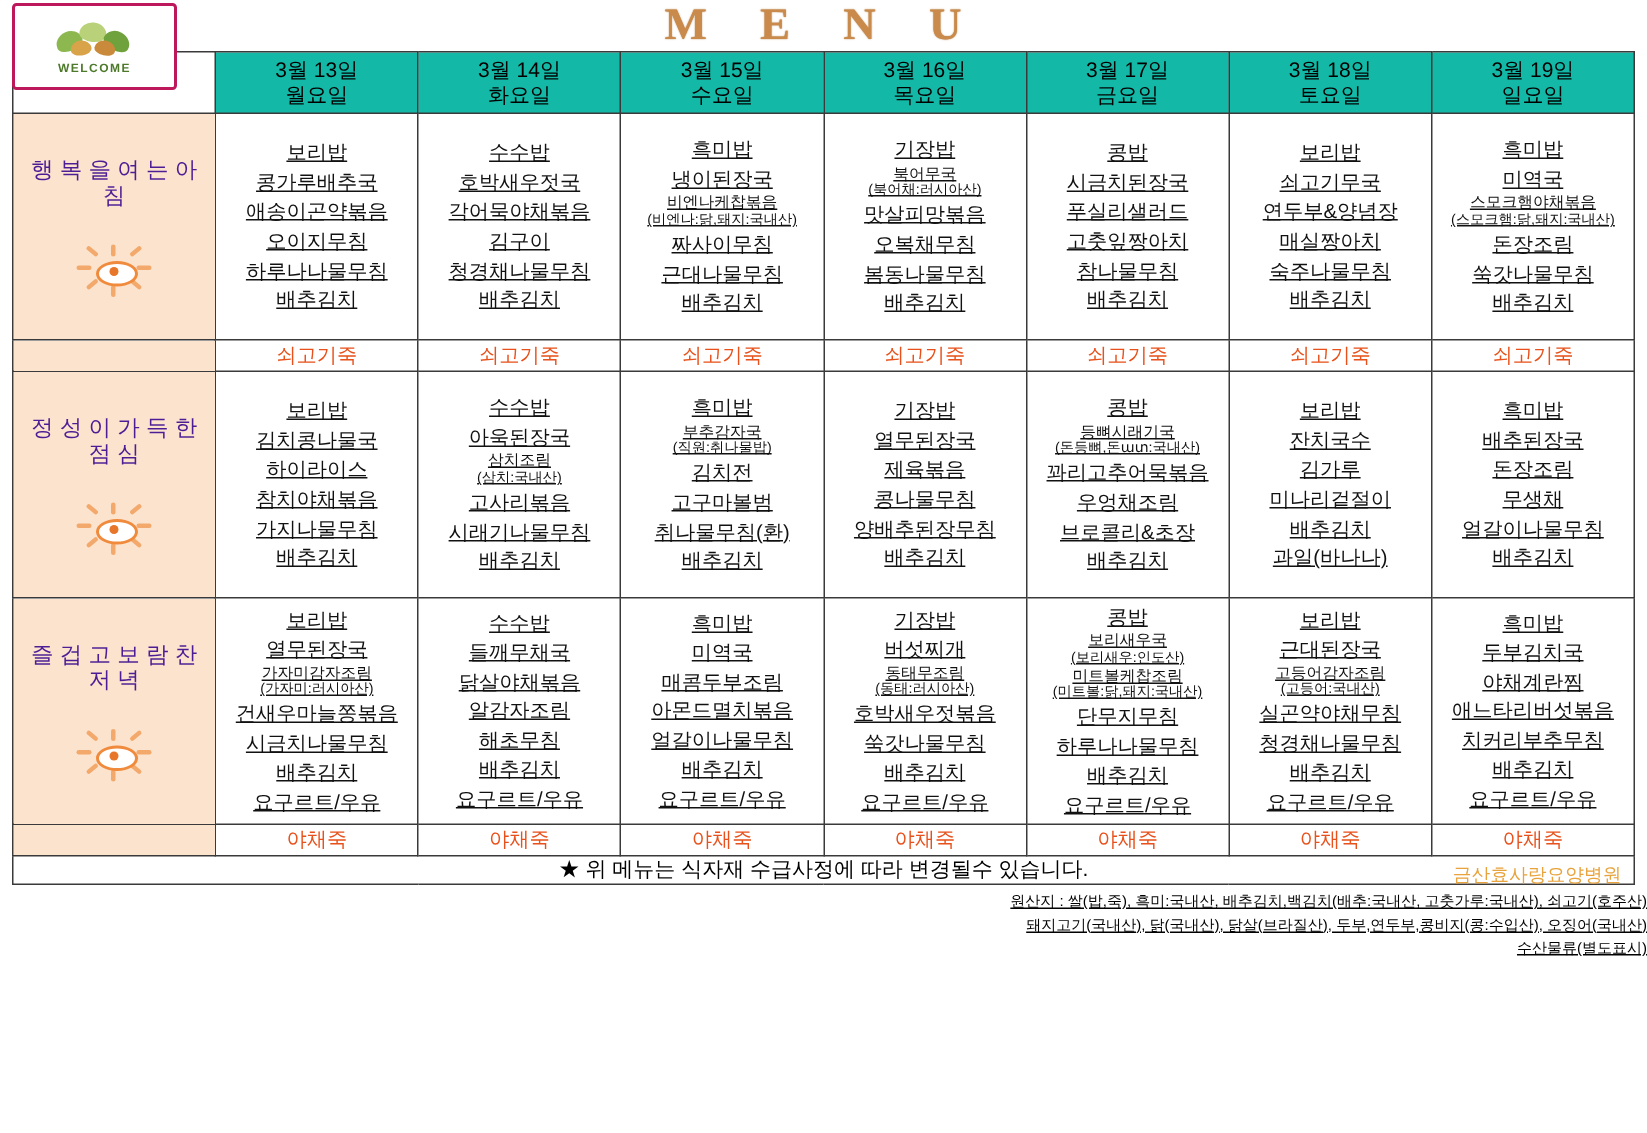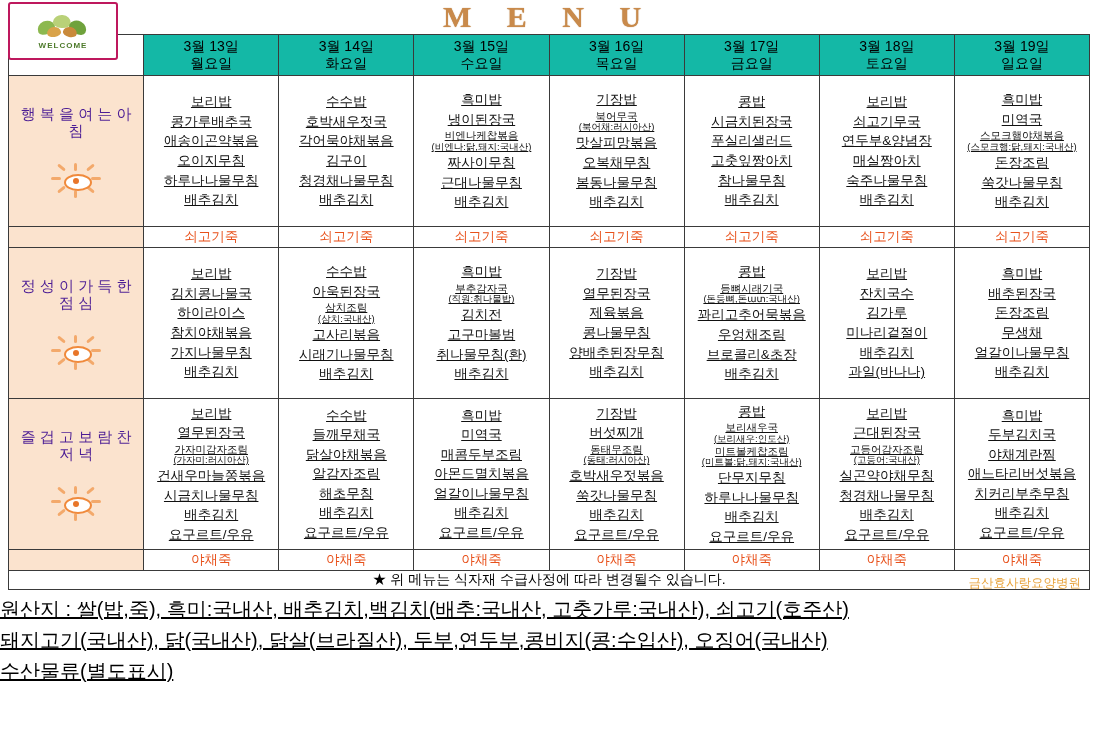--- a/index.html
+++ b/index.html
@@ -145,22 +145,22 @@
     padding:3px 6px;
     position:relative;
   }
   .hospital{
     position:absolute;
     right:8px;top:4px;
     color:#E8A33C;
     font-size:12.5px;
   }
   .origin{
-    text-align:left;
-    font-size:20px;
+    text-align:right;
+    font-size:10px;
     line-height:1.55;
     padding-top:4px;
   }
   .origin div{text-decoration:underline;}
 </style>
 </head>
 <body>
 
 <div class="page">
 

